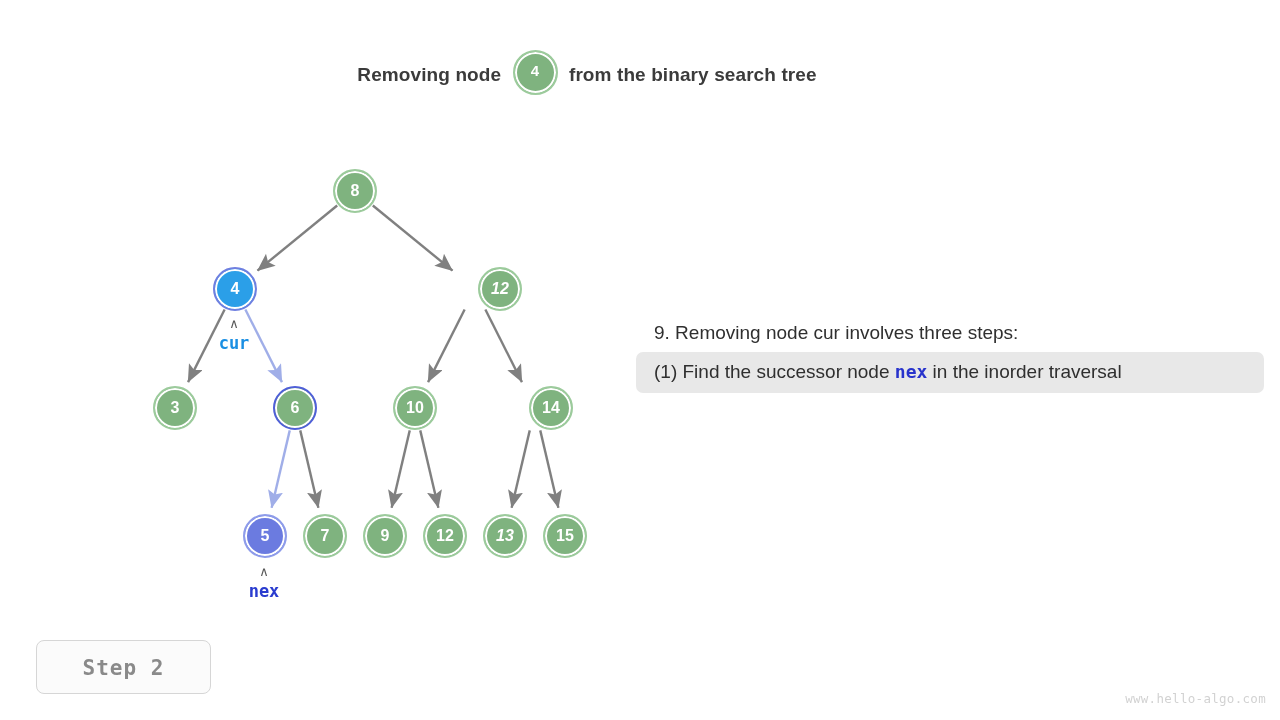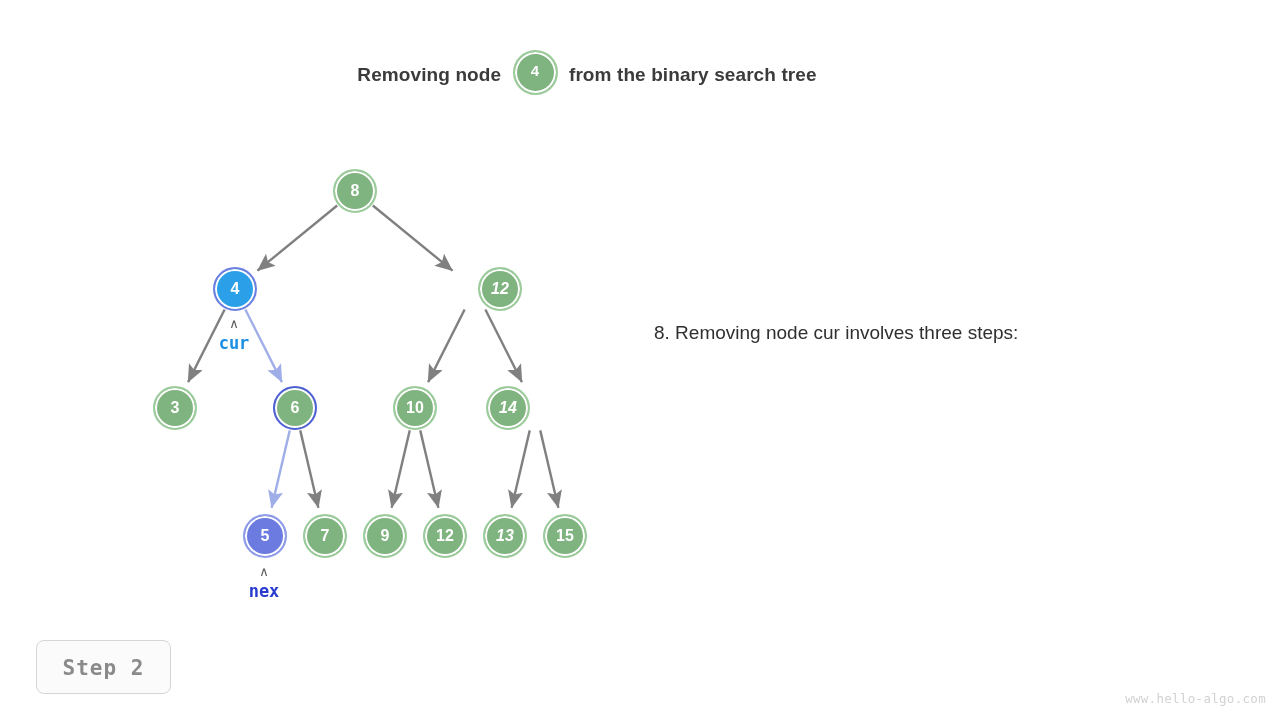--- a/index.html
+++ b/index.html
@@ -149,21 +149,21 @@
     font-size: 18px;
   }
   .kw.cur { color: #1677d2; }
   .kw.nex { color: #2833cc; }
 
   
   #step-badge {
     position: absolute;
     left: 36px;
     top: 640px;
-    width: 135px;
+    width: 175px;
     height: 54px;
     border: 1px solid #d6d6d6;
     border-radius: 8px;
     background: #fbfbfb;
     color: #8a8a8a;
     font-family: "DejaVu Sans Mono", monospace;
     font-size: 21px;
     font-weight: bold;
     text-align: center;
     line-height: 54px;
@@ -216,21 +216,21 @@
         <line x1="540.2484004241545" y1="430.3931751430594" x2="558.3824516391095" y2="507.7651269935338" stroke="#808080" stroke-width="2.4" marker-end="url(#ah-gray)"></line>
       </g>
   </svg>
   <div id="nodes-group">
       <div class="tree-node green" style="left: 333px; top: 169px;">8</div>
       <div class="tree-node cyan" style="left: 213px; top: 267px;">4</div>
       <div class="tree-node green" style="left: 478px; top: 267px; font-style: italic;">12</div>
       <div class="tree-node green" style="left: 153px; top: 386px;">3</div>
       <div class="tree-node ring-blue" style="left: 273px; top: 386px;">6</div>
       <div class="tree-node green" style="left: 393px; top: 386px;">10</div>
-      <div class="tree-node green" style="left: 486px; top: 386px; font-style: italic;">14</div>
+      <div class="tree-node green" style="left: 529px; top: 386px;">14</div>
       <div class="tree-node indigo" style="left: 243px; top: 514px;">5</div>
       <div class="tree-node green" style="left: 303px; top: 514px;">7</div>
       <div class="tree-node green" style="left: 363px; top: 514px;">9</div>
       <div class="tree-node green" style="left: 423px; top: 514px;">12</div>
       <div class="tree-node green" style="left: 483px; top: 514px; font-style: italic;">13</div>
       <div class="tree-node green" style="left: 543px; top: 514px;">15</div>
     </div>
   <div id="pointers-group">
       <div class="ptr cur" style="left: 189px; top: 318px;">
         <span class="caret">∧</span>
@@ -244,20 +244,25 @@
 </div>
 
 <div id="explain">
 
 
   <div class="ex-gap"></div>
 
 
   <div class="ex-gap"></div>
 
-  <div class="ex-line">8. Removing node cur involves three steps:</div>
-
+  <div class="ex-line">9. Removing node cur involves three steps:</div>
+
+  <div class="ex-line highlight">
+    <span>(1) Find the successor node</span>
+    <span class="kw nex">nex</span>
+    <span>in the inorder traversal</span>
+  </div>
 
 </div>
 
 <div id="step-badge">Step 2</div>
 
 <div id="watermark">www.hello-algo.com</div>
 
 </body></html>

